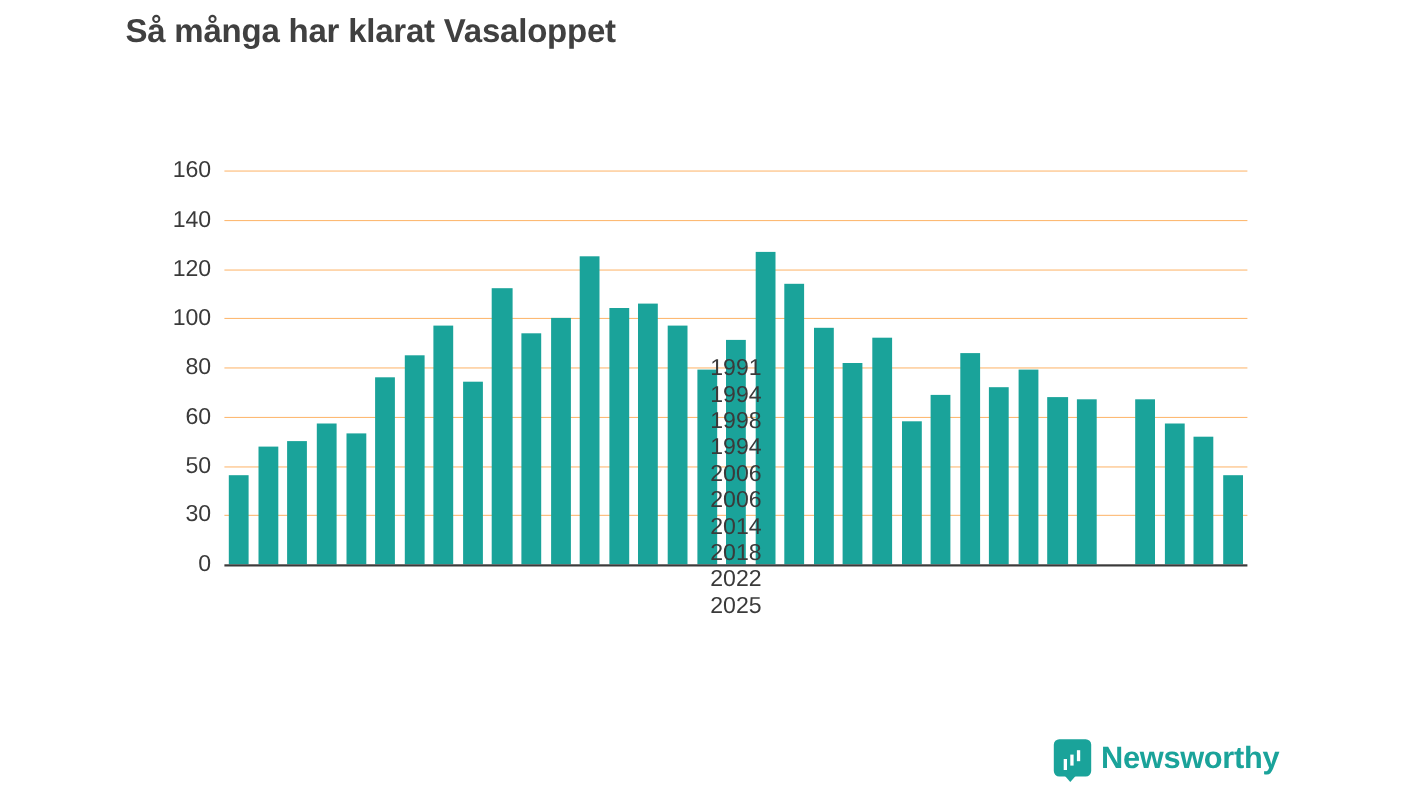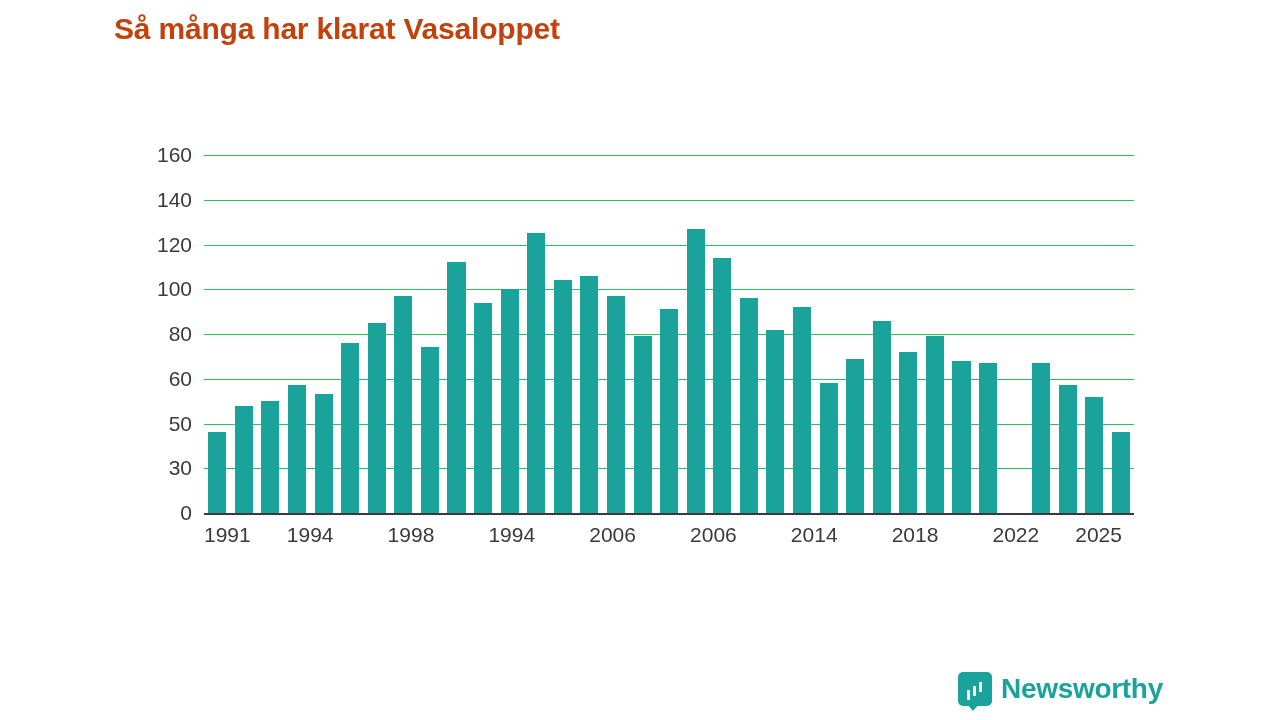--- a/index.html
+++ b/index.html
@@ -19,21 +19,21 @@
     width: 1280px;
     height: 720px;
   }
   .title {
     position: absolute;
     left: 114px;
     top: 12px;
     font-size: 30px;
     font-weight: bold;
     letter-spacing: -0.2px;
-    color: #c2410c;
+    color: #404040;
   }
   .subtitle {
     position: absolute;
     left: 114px;
     top: 92px;
     font-size: 25px;
     font-weight: normal;
     color: #1c1c1c;
   }
   .footnote {
@@ -57,21 +57,21 @@
     left: 90px;
     top: 10px;
     right: 20px;
     height: 360px;
   }
   .gridline {
     position: absolute;
     left: 0;
     right: 0;
     height: 1px;
-    background: #22c55e;
+    background: #fdba74;
   }
   .axis-line {
     position: absolute;
     left: 0;
     right: 0;
     bottom: 0;
     height: 2px;
     background: #3a3a3a;
   }
   .ytick {
@@ -103,25 +103,26 @@
   .bar {
     width: 68%;
     background: #1aa39a;
   }
   .bar.empty {
     background: transparent;
   }
   .xaxis {
     position: absolute;
     left: 90px;
-    right: 32px;
+    right: 20px;
     top: 378px;
     height: 40px;
     display: flex;
-    justify-content: flex-start;
+    justify-content: flex-end;
+    flex-direction: column;
   }
   .xslot {
     flex: 1 1 0;
     text-align: center;
     font-size: 21px;
     color: #3a3a3a;
   }
   .xslot span {
     display: inline-block;
   }

